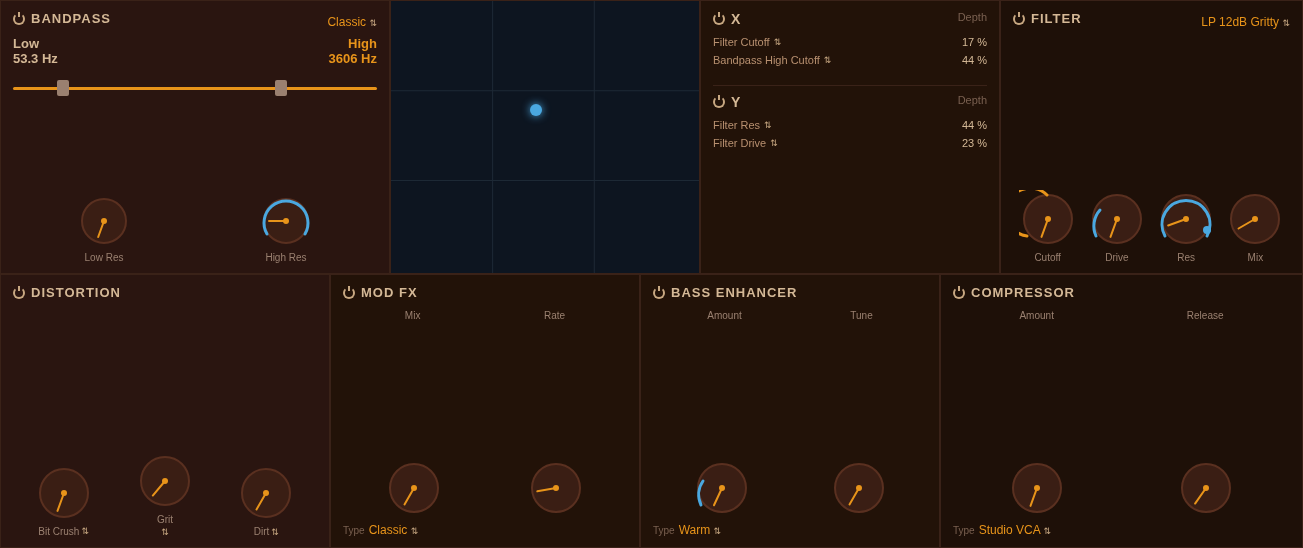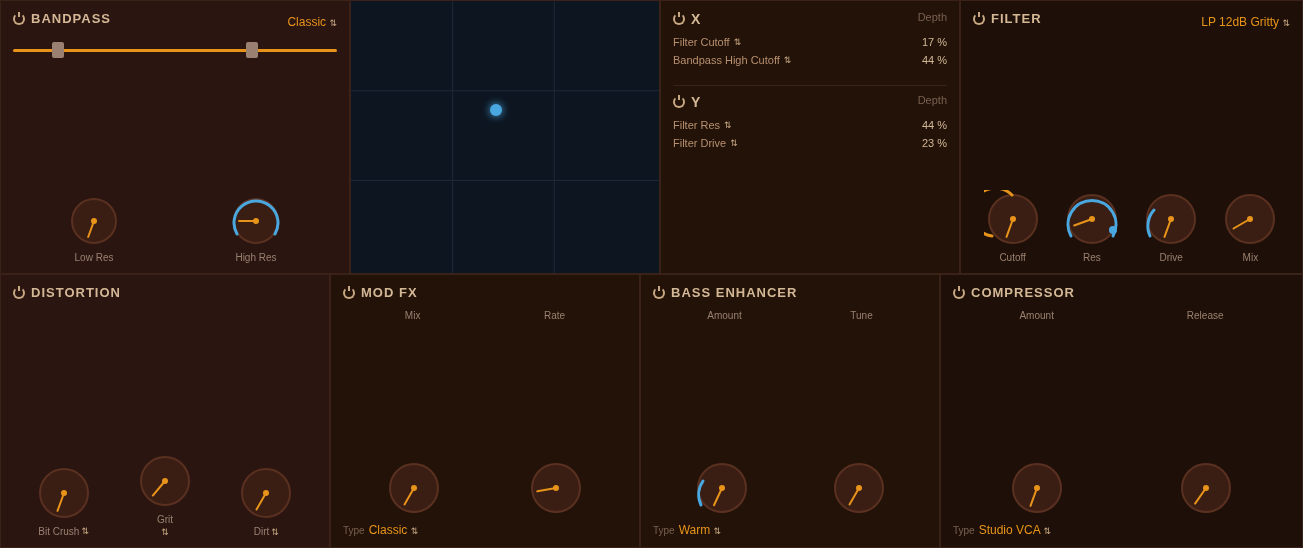--- a/index.html
+++ b/index.html
@@ -55,21 +55,21 @@
       transform: translateX(-50%);
       width: 2px;
       height: 5px;
       background: #c8a882;
     }
 
     .orange-text { color: #e8941a; }
 
     
     .bandpass-panel {
-      width: 350px;
+      width: 390px;
       background: #2a1510;
     }
     .bandpass-header {
       display: flex;
       justify-content: space-between;
       align-items: center;
     }
     .bp-low-high {
       display: flex;
       justify-content: space-between;
@@ -280,20 +280,30 @@
   <div class="panel bandpass-panel">
     <div class="bandpass-header">
       <div class="panel-title">
         <span class="power-icon"></span>
         <span>BANDPASS</span>
       </div>
       <div class="orange-text" style="font-size:12px; cursor:pointer;">
         <span>Classic</span> <span class="chevron">⇅</span>
       </div>
     </div>
+    <div class="bp-low-high">
+      <div class="bp-low">
+        <span>Low</span>
+        <span>53.3 Hz</span>
+      </div>
+      <div class="bp-high">
+        <span>High</span>
+        <span>3606 Hz</span>
+      </div>
+    </div>
     <div class="slider-container">
       <div class="slider-track">
         <div class="slider-handle left"></div>
         <div class="slider-handle right"></div>
       </div>
     </div>
     <div class="knob-row">
       <div class="knob-group">
         <svg class="knob" viewBox="0 0 54 54">
           <circle cx="27" cy="27" r="22" fill="#3a1e14" stroke="#5a3020" stroke-width="2"></circle>
@@ -392,35 +402,35 @@
           <circle cx="29" cy="29" r="24" fill="#3a1e14" stroke="#5a3020" stroke-width="2"></circle>
           <path d="M 8 46 A 24 24 0 1 1 28 5" fill="none" stroke="#e8941a" stroke-width="3" stroke-linecap="round"></path>
           <path d="M29 29 L29 10" stroke="#e8941a" stroke-width="2" stroke-linecap="round" transform="rotate(200 29 29)"></path>
           <circle cx="29" cy="29" r="3" fill="#e8941a"></circle>
         </svg>
         <span class="knob-label">Cutoff</span>
       </div>
       <div class="knob-group">
         <svg class="knob-lg" viewBox="0 0 58 58">
           <circle cx="29" cy="29" r="24" fill="#3a1e14" stroke="#5a3020" stroke-width="2"></circle>
+          <path d="M 8 46 A 24 24 0 0 1 12 20" fill="none" stroke="#4aa8e0" stroke-width="3" stroke-linecap="round"></path>
+          <path d="M29 29 L29 10" stroke="#e8941a" stroke-width="2" stroke-linecap="round" transform="rotate(200 29 29)"></path>
+          <circle cx="29" cy="29" r="3" fill="#e8941a"></circle>
+        </svg>
+        <span class="knob-label">Drive</span>
+      </div>
+      <div class="knob-group">
+        <svg class="knob-lg" viewBox="0 0 58 58">
+          <circle cx="29" cy="29" r="24" fill="#3a1e14" stroke="#5a3020" stroke-width="2"></circle>
           <path d="M 8 46 A 24 24 0 1 1 50 46" fill="none" stroke="#4aa8e0" stroke-width="3" stroke-linecap="round"></path>
           <circle cx="50" cy="40" r="4" fill="#4aa8e0"></circle>
           <path d="M29 29 L29 10" stroke="#e8941a" stroke-width="2" stroke-linecap="round" transform="rotate(250 29 29)"></path>
           <circle cx="29" cy="29" r="3" fill="#e8941a"></circle>
         </svg>
         <span class="knob-label">Res</span>
-      </div>
-      <div class="knob-group">
-        <svg class="knob-lg" viewBox="0 0 58 58">
-          <circle cx="29" cy="29" r="24" fill="#3a1e14" stroke="#5a3020" stroke-width="2"></circle>
-          <path d="M 8 46 A 24 24 0 0 1 12 20" fill="none" stroke="#4aa8e0" stroke-width="3" stroke-linecap="round"></path>
-          <path d="M29 29 L29 10" stroke="#e8941a" stroke-width="2" stroke-linecap="round" transform="rotate(200 29 29)"></path>
-          <circle cx="29" cy="29" r="3" fill="#e8941a"></circle>
-        </svg>
-        <span class="knob-label">Drive</span>
       </div>
       <div class="knob-group">
         <svg class="knob-lg" viewBox="0 0 58 58">
           <circle cx="29" cy="29" r="24" fill="#3a1e14" stroke="#5a3020" stroke-width="2"></circle>
           <path d="M29 29 L29 10" stroke="#e8941a" stroke-width="2" stroke-linecap="round" transform="rotate(240 29 29)"></path>
           <circle cx="29" cy="29" r="3" fill="#e8941a"></circle>
         </svg>
         <span class="knob-label">Mix</span>
       </div>
     </div>

